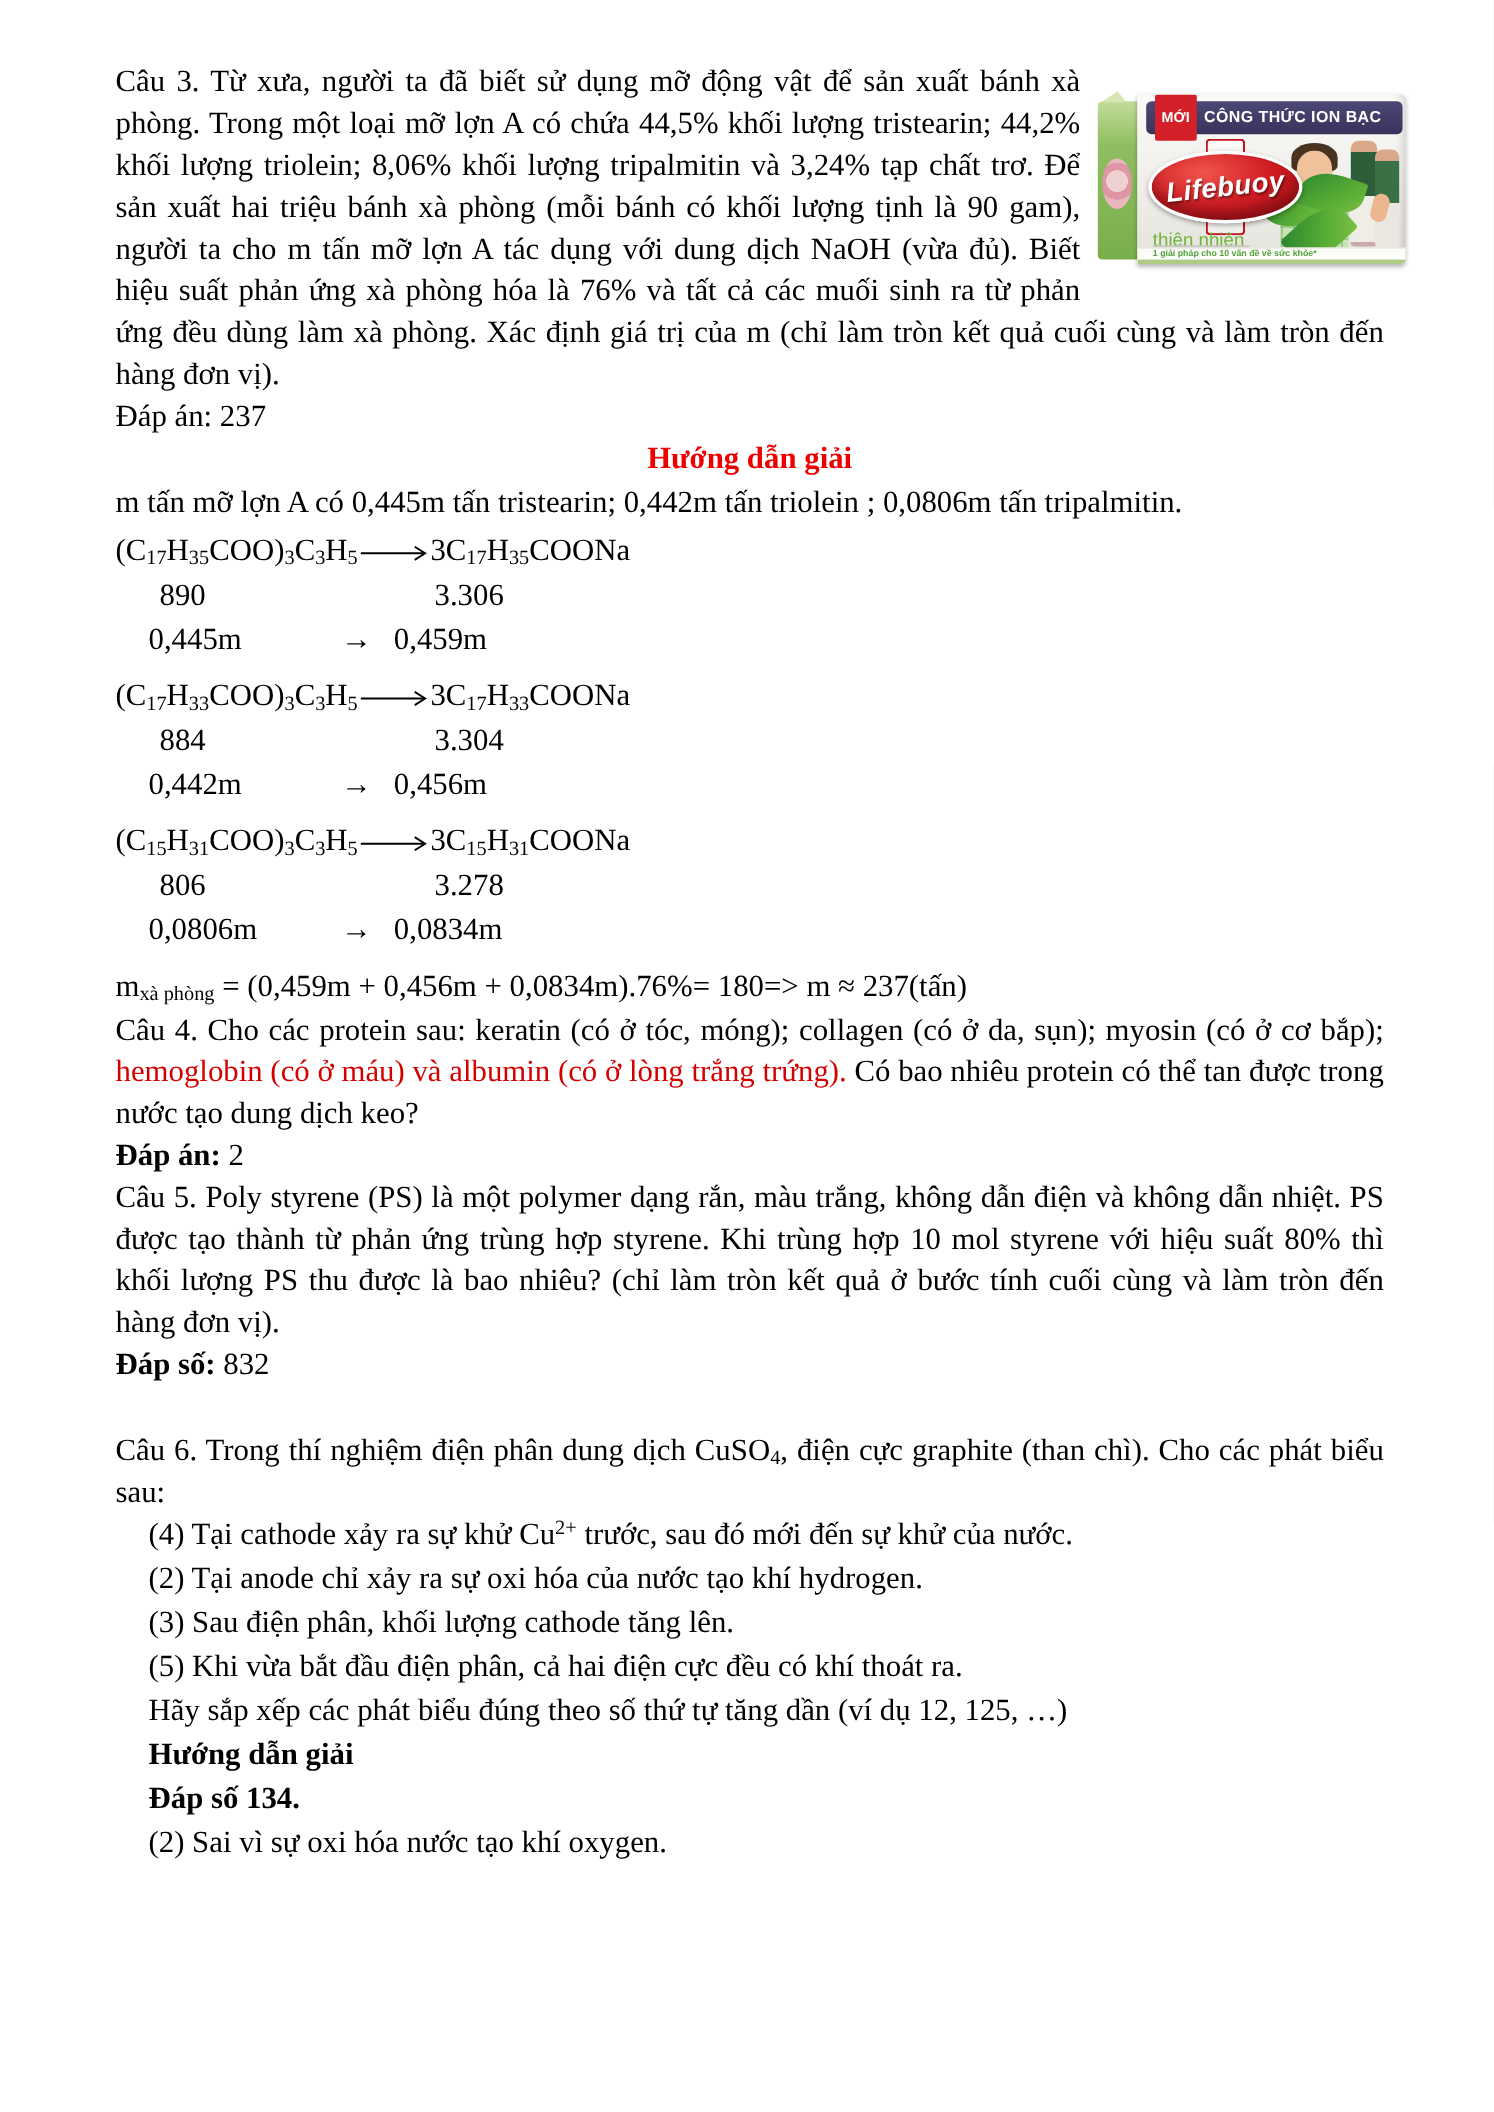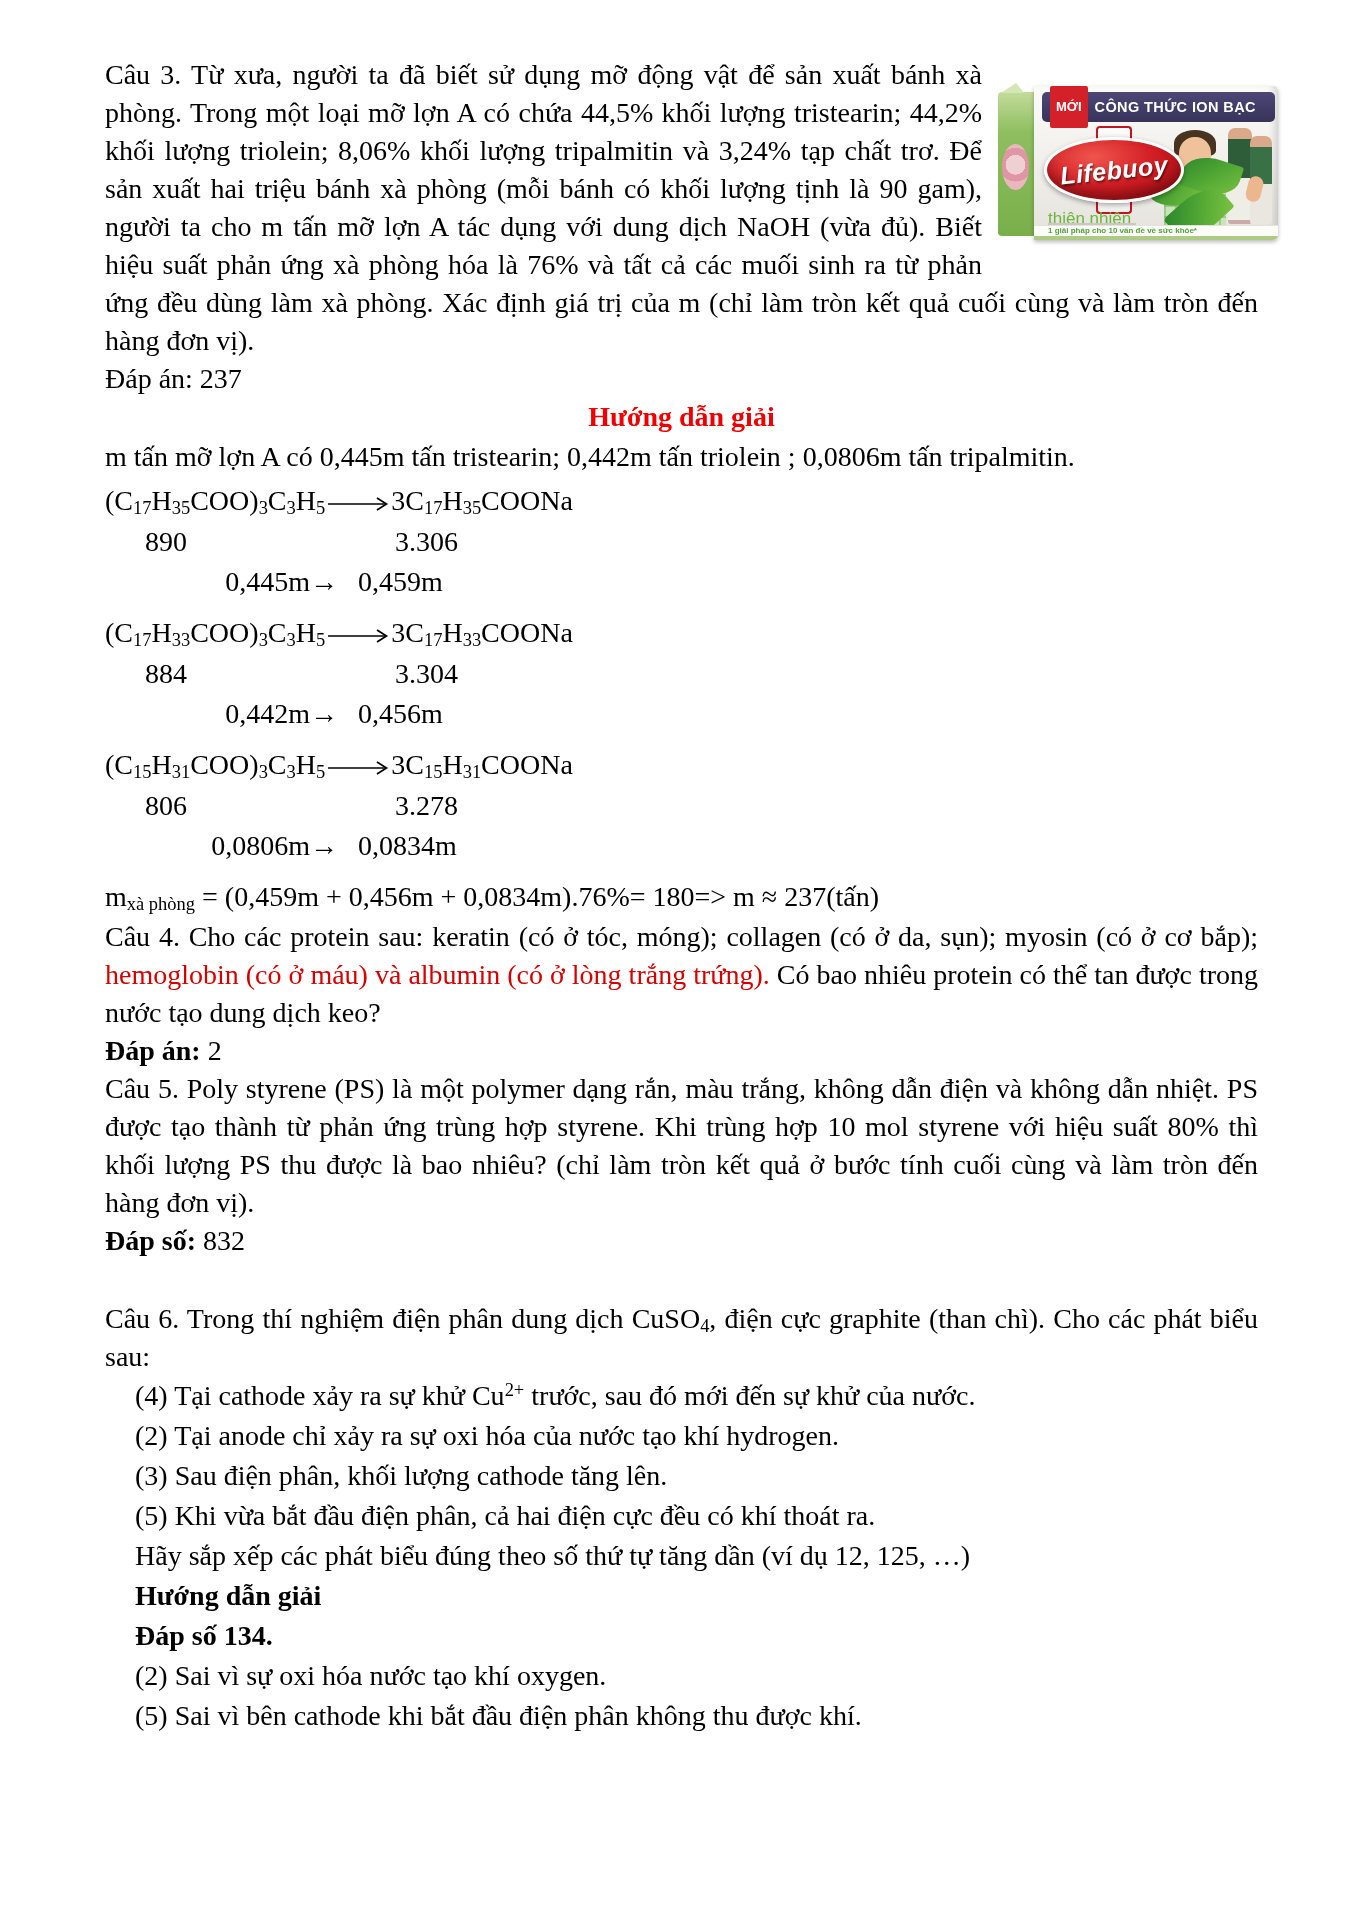--- a/index.html
+++ b/index.html
@@ -24,21 +24,21 @@
     text-align:center;color:#ee0000;font-weight:bold;
     clear:both;margin:0;
   }
   
   .eq-block{margin-top:2px;}
   .eq-line{line-height:42px;}
   .eq-group{margin:4px 0 10px 0;}
   .eq-mass{padding-left:40px;line-height:40px;}
   .eq-mass .c1{display:inline-block;width:250px;}
   .eq-mol{padding-left:30px;line-height:40px;}
-  .eq-mol .m1{display:inline-block;width:175px;text-align:right;}
+  .eq-mol .m1{display:inline-block;width:175px;}
   .eq-mol .arr{display:inline-block;width:48px;}
   .larrow{vertical-align:-2px;margin:0 2px;}
   
   .q6{margin-top:40px;}
   .stmt{padding-left:30px;line-height:40px;}
   
   .soap-wrap{
     float:right;width:300px;height:158px;
     margin:26px -40px 40px 16px;
     position:relative;
@@ -251,17 +251,16 @@
     <div class="q6">
       <div class="just"><span>Câu 6. Trong thí nghiệm điện phân dung dịch CuSO</span><sub>4</sub><span>, điện cực graphite (than chì). Cho các phát biểu sau:</span></div>
       <div class="stmt"><span>(4) Tại cathode xảy ra sự khử Cu</span><sup>2+</sup><span> trước, sau đó mới đến sự khử của nước.</span></div>
       <div class="stmt"><span>(2) Tại anode chỉ xảy ra sự oxi hóa của nước tạo khí hydrogen.</span></div>
       <div class="stmt"><span>(3) Sau điện phân, khối lượng cathode tăng lên.</span></div>
       <div class="stmt"><span>(5) Khi vừa bắt đầu điện phân, cả hai điện cực đều có khí thoát ra.</span></div>
       <div class="stmt">Hãy sắp xếp các phát biểu đúng theo số thứ tự tăng dần (ví dụ 12, 125, …)</div>
       <div class="stmt b">Hướng dẫn giải</div>
       <div class="stmt b">Đáp số 134.</div>
       <div class="stmt">(2) Sai vì sự oxi hóa nước tạo khí oxygen.</div>
-      <div class="stmt">(5) Sai vì bên cathode khi bắt đầu điện phân không thu được khí.</div>
     </div>
 
   </div>
 </div>
 
 </body></html>

